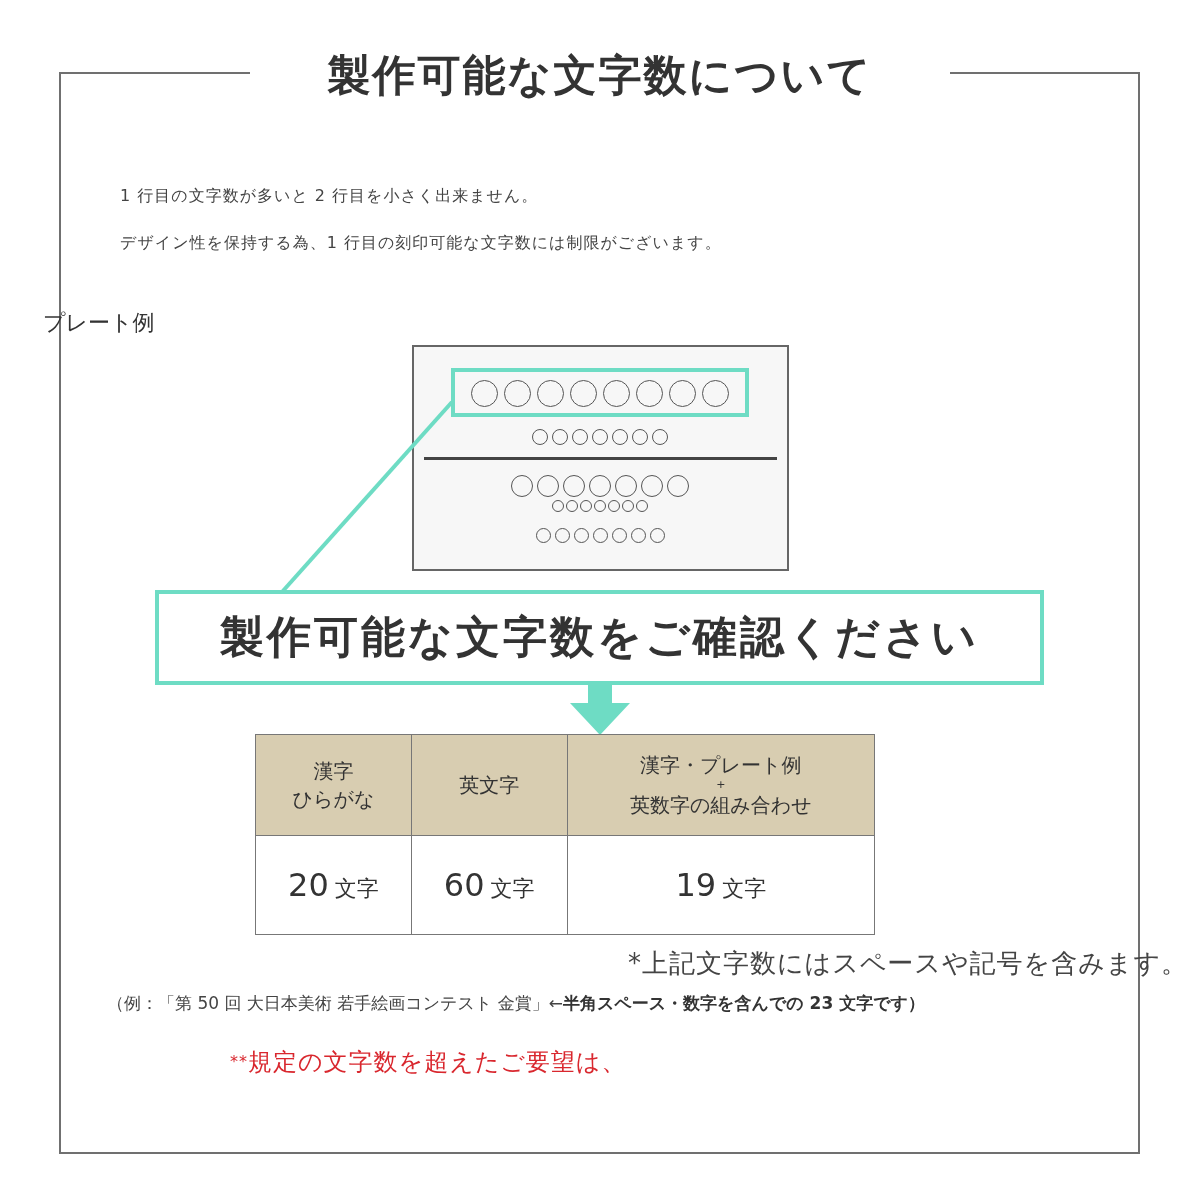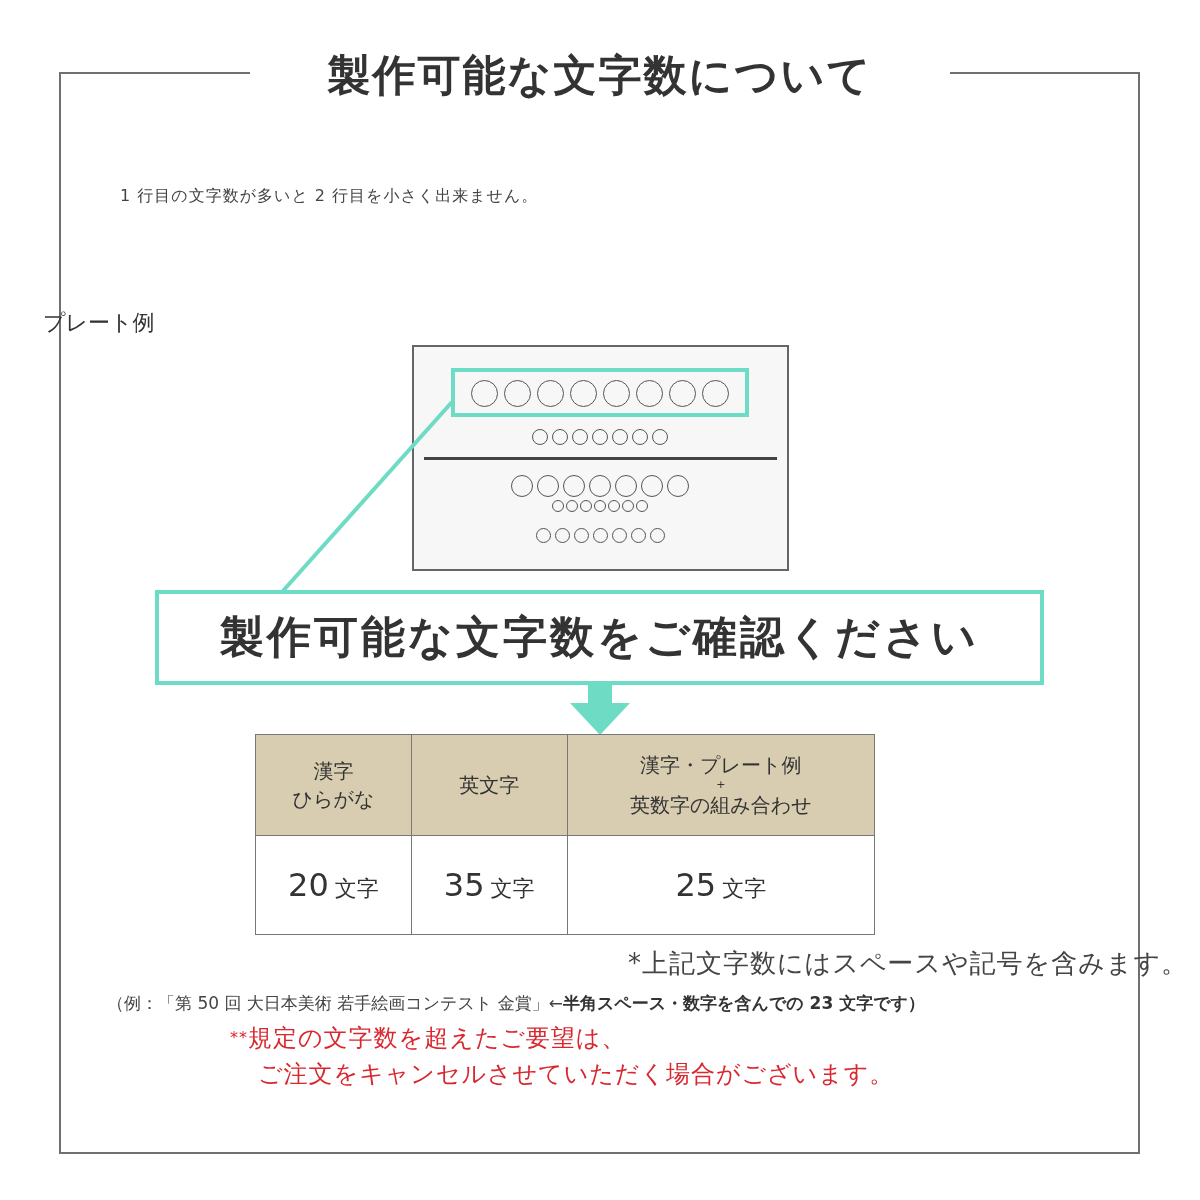--- a/index.html
+++ b/index.html
@@ -27,34 +27,35 @@
                 border-right:30px solid transparent; border-top:32px solid #6edcc4; }
   table.spec { position:absolute; left:255px; top:734px; width:620px; border-collapse:collapse; }
   table.spec th, table.spec td { border:1.5px solid #777; text-align:center; }
   table.spec th { background:#d8cdb1; height:98px; font-weight:normal; font-size:20px; color:#333; line-height:28px; }
   table.spec th .plus { font-size:11px; line-height:12px; display:block; }
   table.spec td { background:#fff; height:96px; font-size:32px; color:#333; }
   table.spec td .unit { font-size:22px; margin-left:6px;margin-top:20px; }
   .note1 { position:absolute; left:0; width:1188px; top:946px; text-align:right; font-size:26px; color:#444; letter-spacing:1px; }
   .note2 { position:absolute; left:0; width:1032px; top:992px; text-align:center; font-size:17px; color:#444; white-space:nowrap; }
   .note2 b { font-weight:bold; color:#333; }
-  .warn { position:absolute; left:230px; top:1020px; font-size:24px; color:#d9272e; line-height:36px; letter-spacing:1px; }
+  .warn { position:absolute; left:230px; top:1044px; font-size:24px; color:#d9272e; line-height:36px; letter-spacing:1px; }
   .warn .stars { font-size:16px; vertical-align:top; }
   .warn .l2 { padding-left:28px; }
 </style>
 </head>
 <body>
 
 <div class="frame"></div>
 <div class="title-wrap">
   <span class="title">製作可能な文字数について</span>
 </div>
 
 <div class="intro">
   <div>1 行目の文字数が多いと 2 行目を小さく出来ません。</div>
+  <div>デザイン性を保持する為、1 行目の刻印可能な文字数には制限がございます。</div>
 </div>
 
 <div class="plate-label">プレート例</div>
 <div class="plate"></div>
 <div class="divider"></div>
 <div id="plate-rows">
     <div class="circles" style="top: 380px;">
       <div class="c" style="width: 27px; height: 27px; margin: 0px 3px;"></div>
       <div class="c" style="width: 27px; height: 27px; margin: 0px 3px;"></div>
       <div class="c" style="width: 27px; height: 27px; margin: 0px 3px;"></div>
@@ -124,27 +125,26 @@
       <div>英文字</div>
     </th>
     <th>
       <div>漢字・プレート例</div>
       <span class="plus">+</span>
       <div>英数字の組み合わせ</div>
     </th>
   </tr>
   <tr>
     <td><span>20</span><span class="unit">文字</span></td>
-    <td><span>35</span><span class="unit">文字</span></td>
-    <td><span>25</span><span class="unit">文字</span></td>
+    <td><span>60</span><span class="unit">文字</span></td>
+    <td><span>19</span><span class="unit">文字</span></td>
   </tr>
 </tbody>
   </table>
 
 <div class="note1">*上記文字数にはスペースや記号を含みます。</div>
 <div class="note2">
   <span>（例：「第 50 回 大日本美術 若手絵画コンテスト 金賞」←</span><b>半角スペース・数字を含んでの 23 文字です）</b>
 </div>
 
 <div class="warn">
   <div><span class="stars">**</span><span>規定の文字数を超えたご要望は、</span></div>
-  <div class="l2">ご注文をキャンセルさせていただく場合がございます。</div>
 </div>
 
 </body></html>

